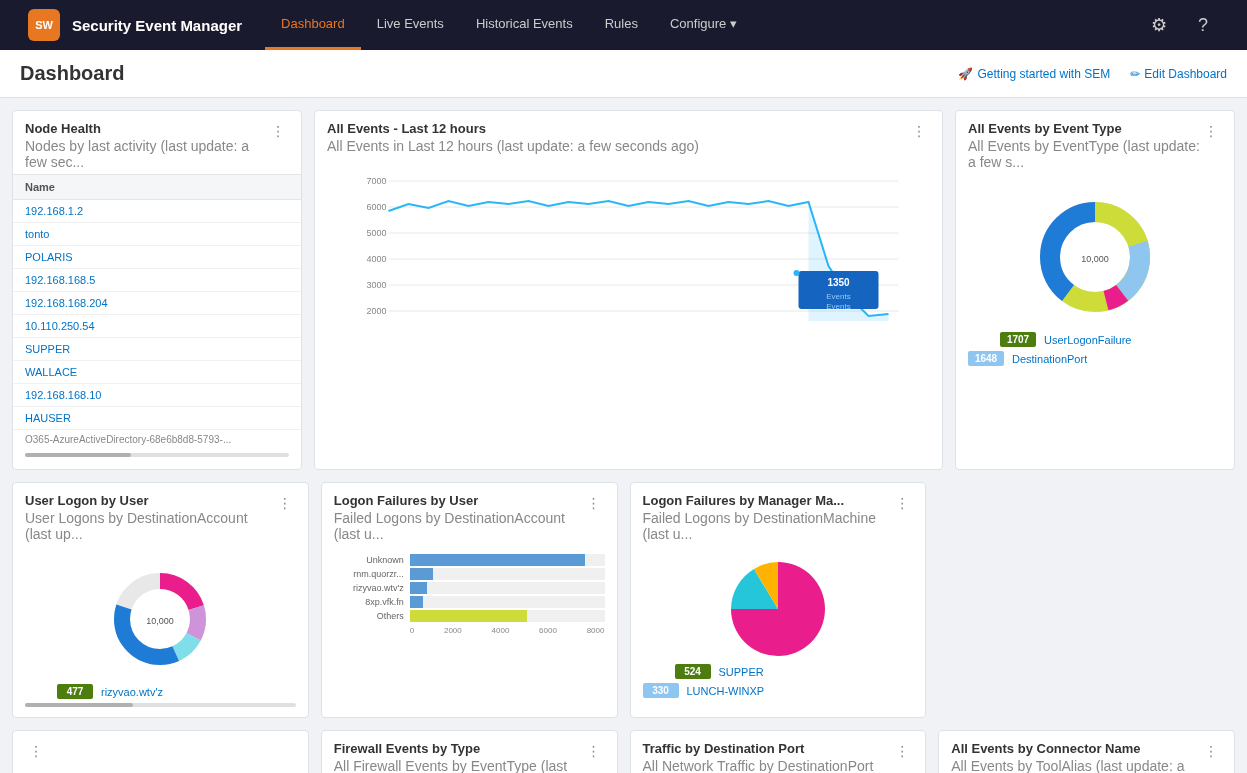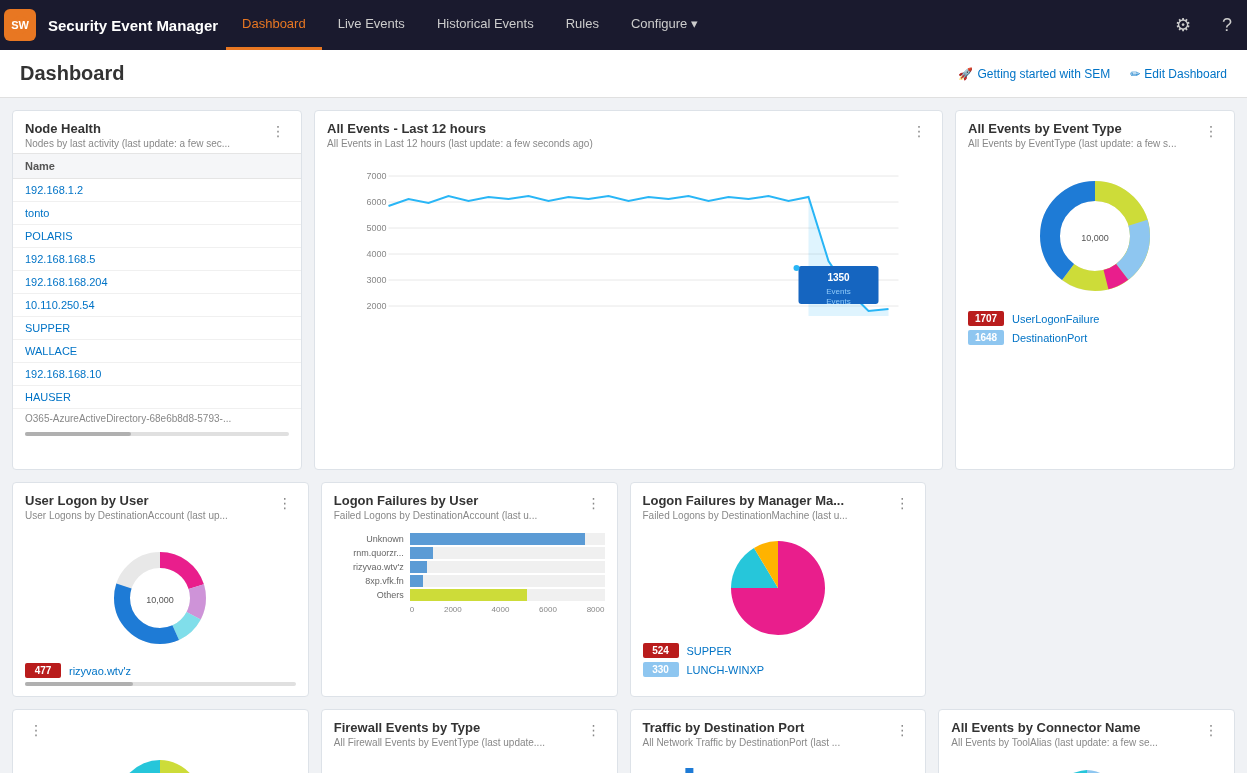--- a/index.html
+++ b/index.html
@@ -4,35 +4,35 @@
   <style>
     * { box-sizing: border-box; margin: 0; padding: 0; }
     body { font-family: 'Segoe UI', Arial, sans-serif; background: #f0f2f5; font-size: 12px; color: #333; }
 
     
     .topnav {
       background: #1a1a2e;
       display: flex;
       align-items: center;
       height: 50px;
-      padding: 0 4px;
+      padding: 0 28px;
       gap: 0;
     }
     .topnav .logo-icon {
       width: 32px; height: 32px;
       background: #e87722;
       border-radius: 6px;
       display: flex; align-items: center; justify-content: center;
       color: white; font-weight: bold; font-size: 16px;
       margin-right: 12px;
       flex-shrink: 0;
     }
     .topnav .app-title {
       color: white; font-size: 15px; font-weight: 600;
-      margin-right: 8px; white-space: nowrap;
+      margin-right: 23px; white-space: nowrap;
     }
     .nav-links { display: flex; align-items: center; gap: 0; flex: 1; }
     .nav-link {
       color: #ccc; font-size: 13px; padding: 0 16px; height: 50px;
       display: flex; align-items: center; cursor: pointer; text-decoration: none;
       border-bottom: 3px solid transparent;
     }
     .nav-link.active { color: #e87722; border-bottom: 3px solid #e87722; }
     .nav-right { display: flex; align-items: center; gap: 12px; margin-left: auto; }
     .nav-icon-btn {
@@ -66,21 +66,21 @@
       border: 1px solid #dde2e8;
       border-radius: 4px;
       overflow: hidden;
       position: relative;
     }
     .widget-header {
       padding: 10px 12px 4px 12px;
       display: flex; align-items: flex-start; justify-content: space-between;
     }
     .widget-title { font-size: 13px; font-weight: 600; color: #333; }
-    .widget-subtitle { font-size: 10px; color: #888; margin-top: 2px; }
+    .widget-subtitle { font-size: 14px; color: #888; margin-top: 2px; }
     .widget-menu-btn { color: #888; cursor: pointer; font-size: 14px; padding: 2px 4px; }
     .widget-body { padding: 8px 12px 10px 12px; }
 
     
     .node-list { overflow: hidden; }
     .node-list-header {
       background: #f5f6f8; padding: 6px 12px; font-size: 11px; font-weight: 600; color: #555;
       border-top: 1px solid #e5e5e5; border-bottom: 1px solid #e5e5e5;
     }
     .node-item {
@@ -112,21 +112,21 @@
     .scroll-indicator { height: 4px; background: #e0e0e0; border-radius: 2px; margin: 4px 12px; }
     .scroll-thumb { height: 4px; background: #b0b0b0; border-radius: 2px; width: 40%; }
 
     
     .widget-node { min-height: 360px; }
 
     
     .pie-container { display: flex; align-items: center; justify-content: center; }
 
     
-    .c-blue { background: #b91c1c; }
+    .c-blue { background: #4d7c0f; margin-left: 32px; }
     .c-lblue { background: #8ec6f0; }
 
     .donut-center-label {
       font-size: 9px; fill: #555; text-anchor: middle; dominant-baseline: middle;
     }
 
     
     .node-list-last { font-size: 10px; color: #888; padding: 4px 12px; }
   </style>
 </head>

